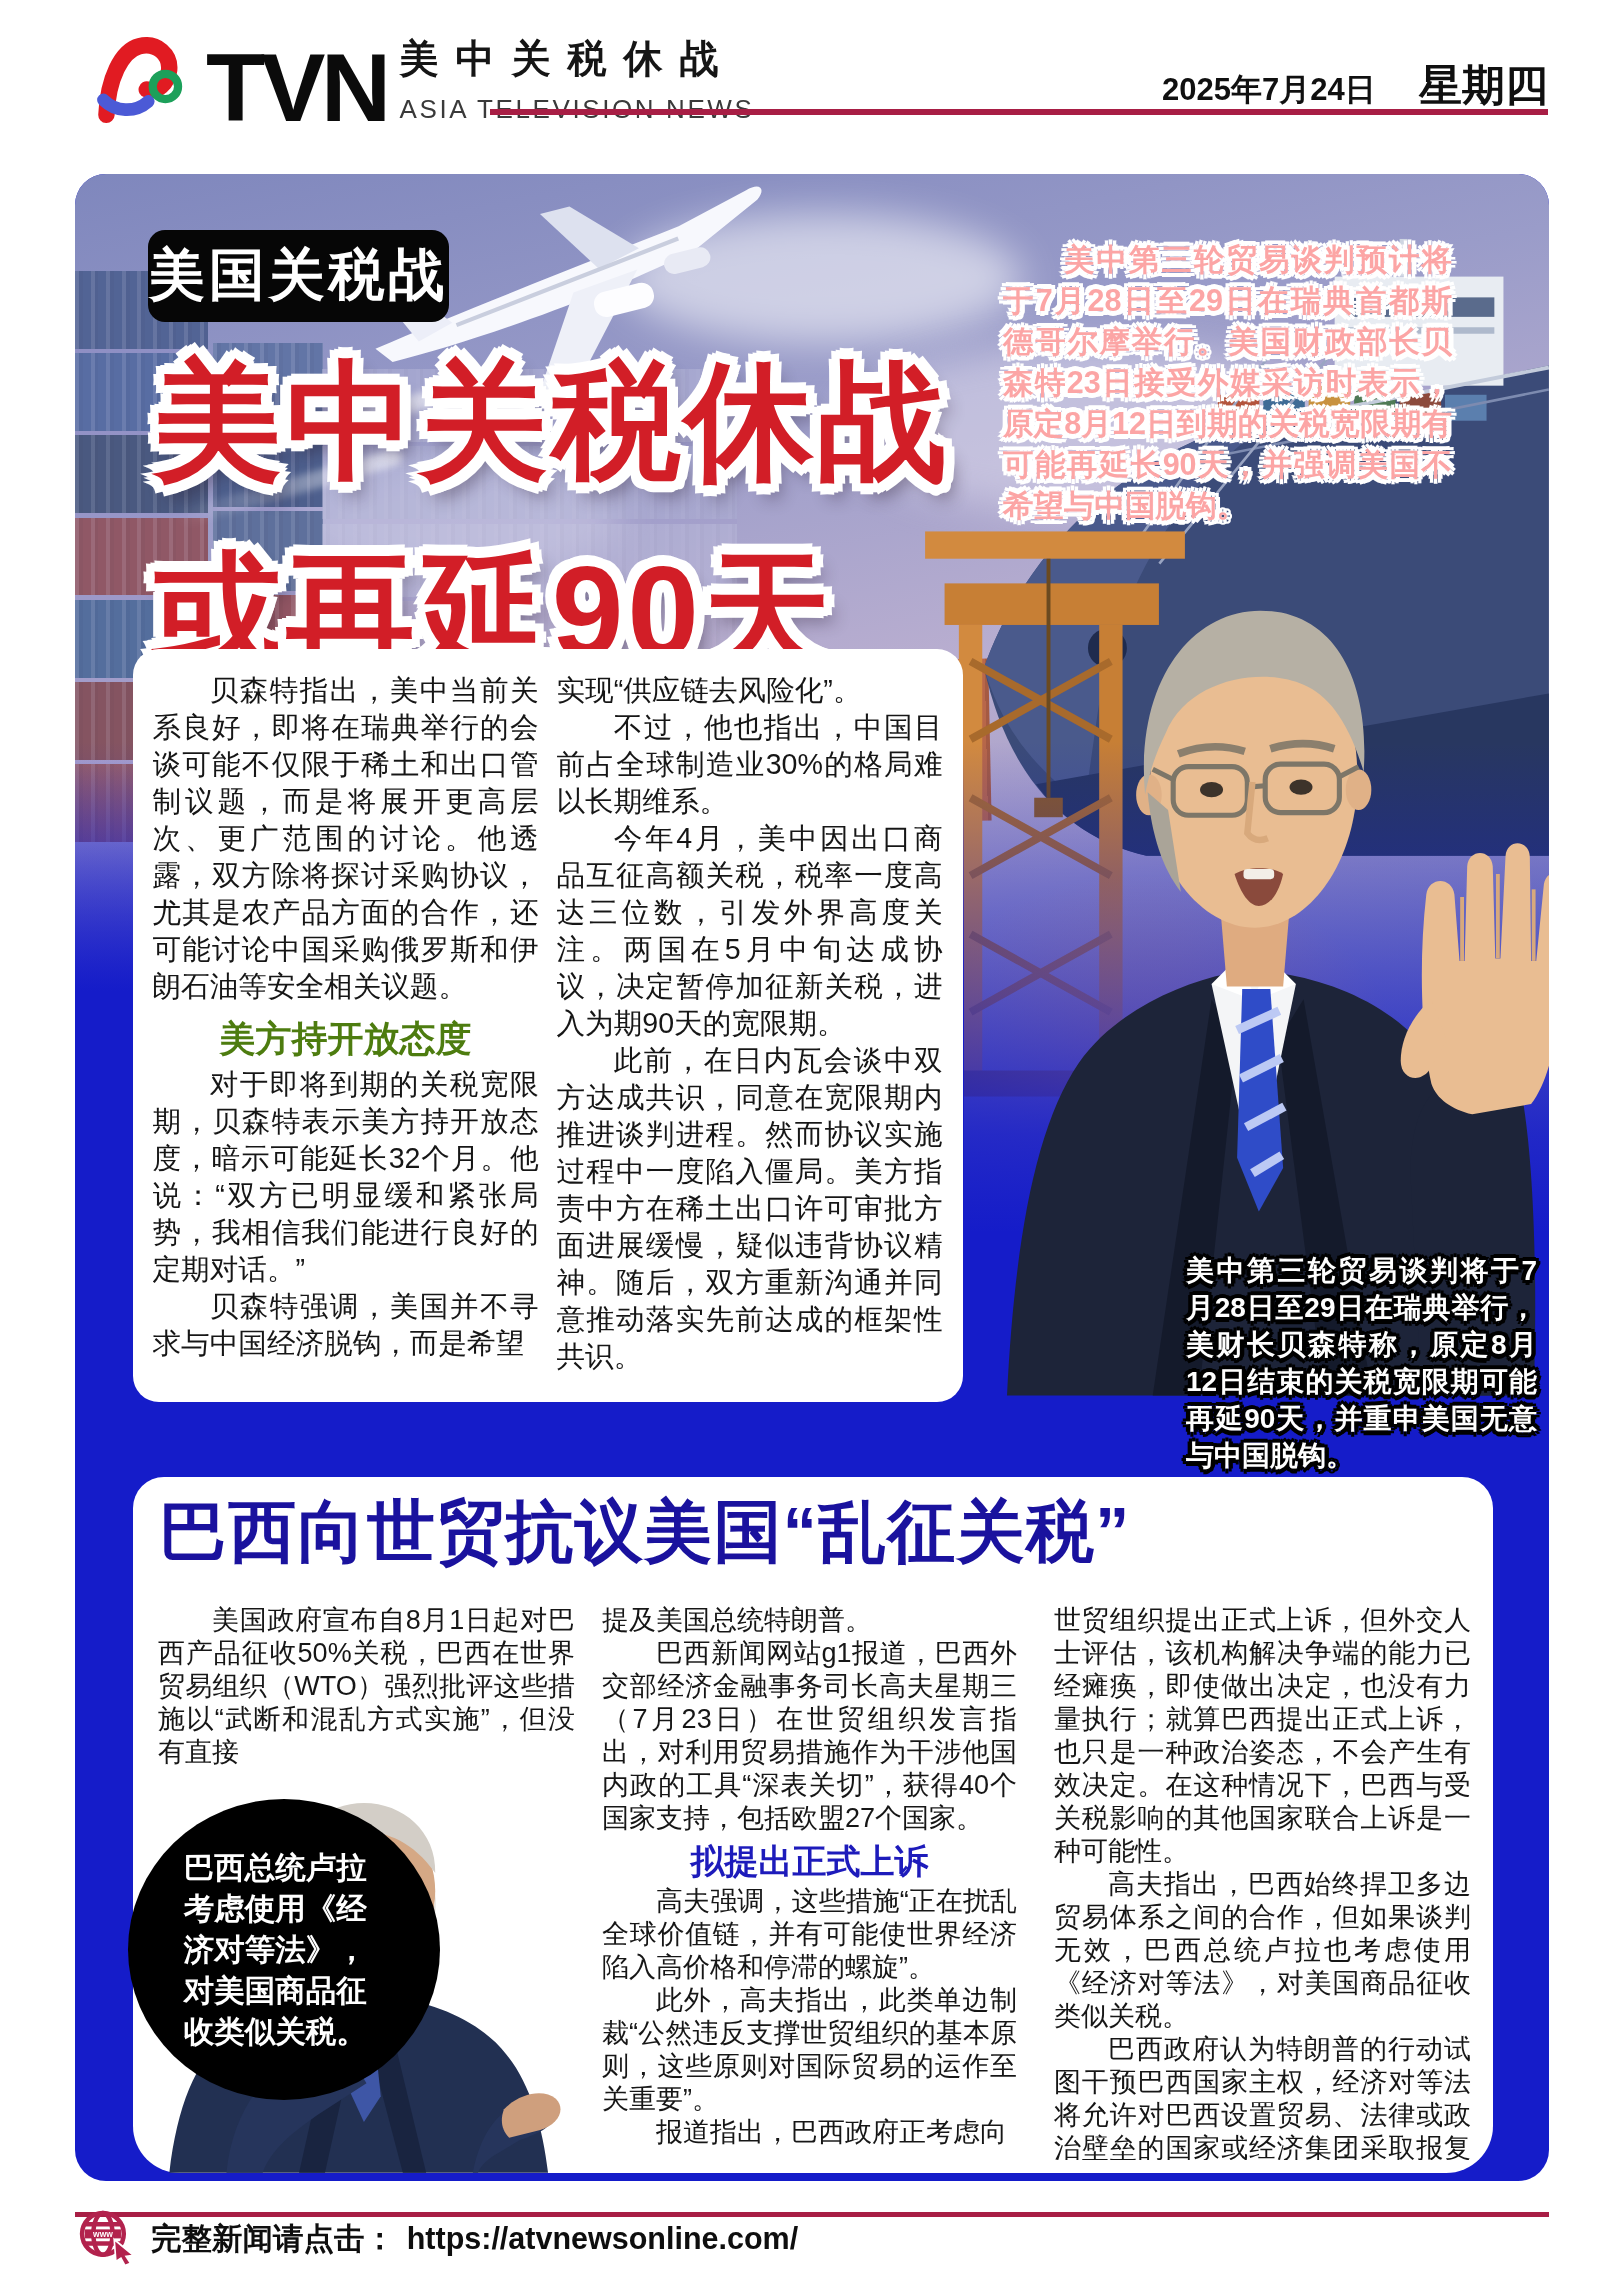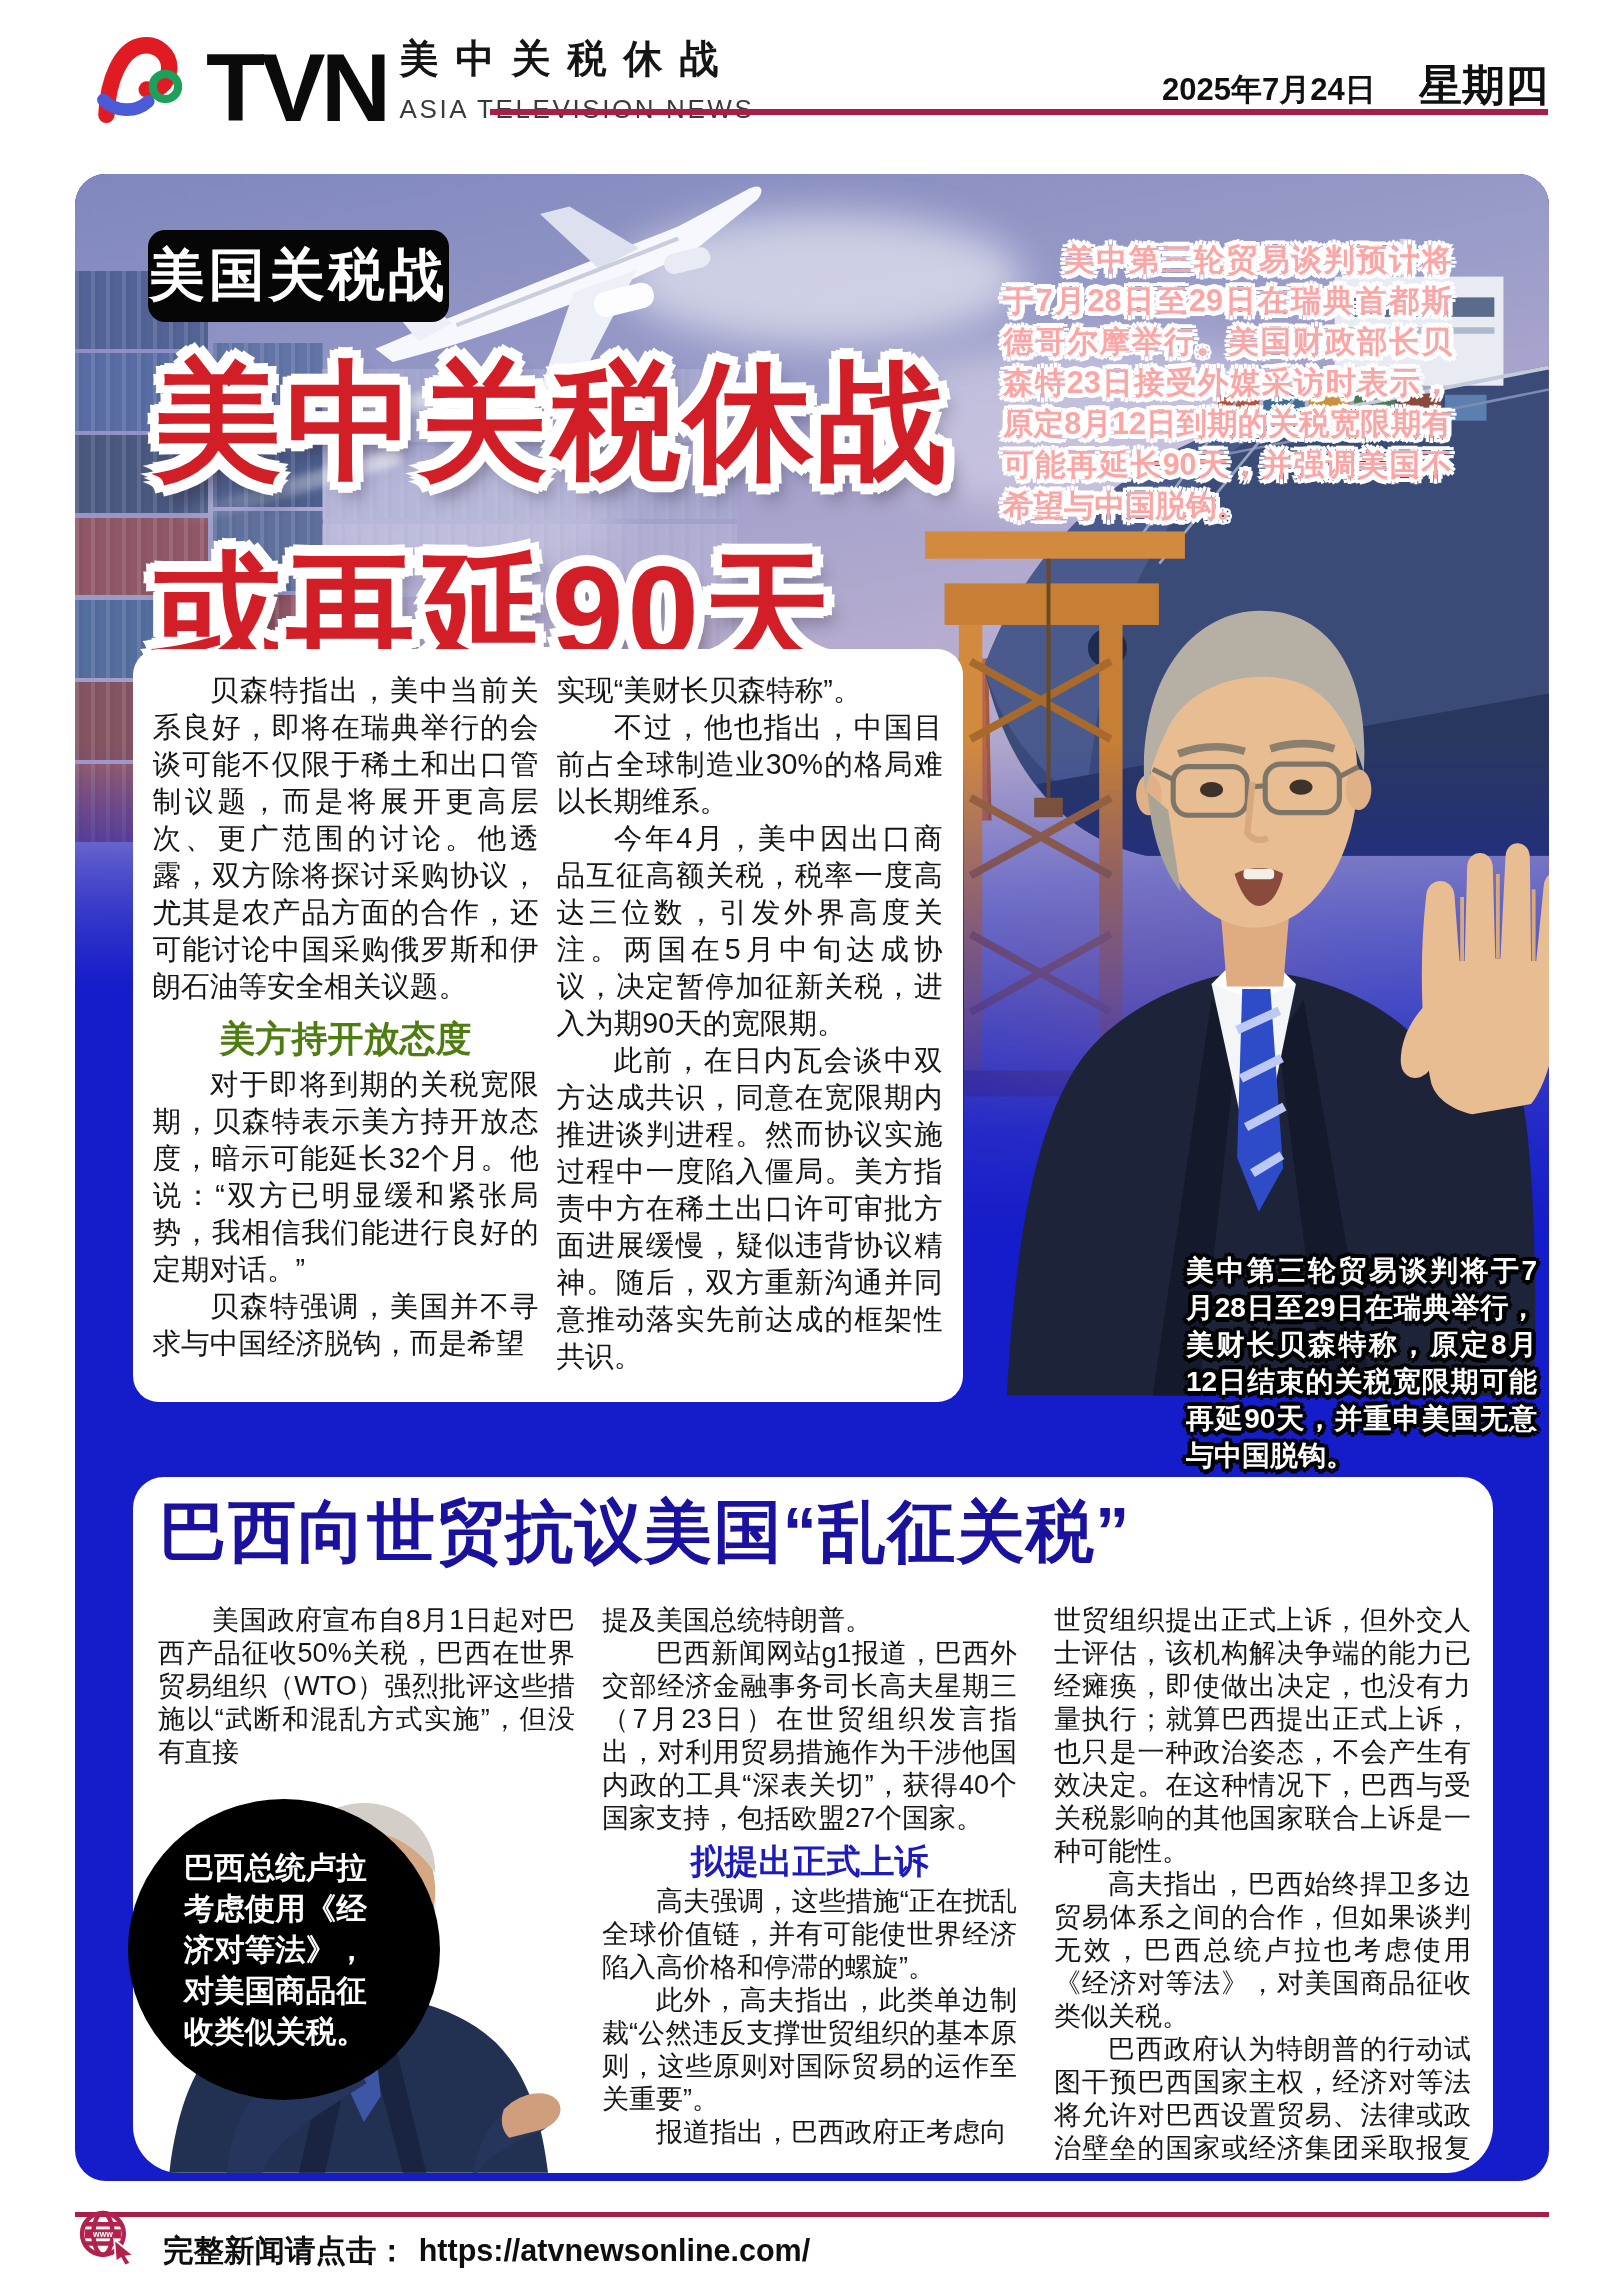--- a/index.html
+++ b/index.html
@@ -104,21 +104,21 @@
   .a2c3{left:921px;width:417px;}
   .subhead2{margin:10.4px 0 6.5px;text-align:center;font-size:34px;font-weight:800;color:#1d1bbb;}
   .lula-wrap{position:absolute;left:13px;top:305px;width:428px;height:391px;overflow:hidden;}
   .bubble{position:absolute;left:-5.2px;top:322px;width:312px;height:301px;background:#000;border-radius:50%;
           display:flex;align-items:center;}
   .bubble p{margin:0 0 0 56px;width:195px;color:#fff;font-size:30.5px;line-height:41px;font-weight:700;text-align:left;}
 
   
   .footer-rule{position:absolute;left:75px;top:2212px;width:1474px;height:5.2px;background:#a81e45;}
   .globe{position:absolute;left:77px;top:2205px;width:62px;height:60px;}
-  .footer-text{position:absolute;left:151px;top:2219px;margin:12px;font-size:30.5px;color:#0e0e0e;font-weight:600;}
+  .footer-text{position:absolute;left:151px;top:2219px;margin:0;font-size:30.5px;color:#0e0e0e;font-weight:600;}
   .footer-text .url{font-weight:600;color:#0e0e0e;margin-left:11.7px;}
 </style>
 </head>
 <body>
 
 <div class="page">
 
   <div class="brand">
     <svg width="97" height="90" viewBox="0 0 130 120">
       <path d="M14,104 C16,56 34,18 58,12 C82,6 100,24 98,44 C96,62 82,74 68,70" fill="none" stroke="#e11b22" stroke-width="22" stroke-linecap="round"></path>
@@ -288,21 +288,21 @@
               <p>贝森特指出，美中当前关系良好，即将在瑞典举行的会谈可能不仅限于稀土和出口管制议题，而是将展开更高层次、更广范围的讨论。他透露，双方除将探讨采购协议，尤其是农产品方面的合作，还可能讨论中国采购俄罗斯和伊朗石油等安全相关议题。</p>
             </div>
           <h3 class="subhead">美方持开放态度</h3>
           <div class="paras">
               <p>对于即将到期的关税宽限期，贝森特表示美方持开放态度，暗示可能延长32个月。他说：“双方已明显缓和紧张局势，我相信我们能进行良好的定期对话。”</p>
               <p>贝森特强调，美国并不寻求与中国经济脱钩，而是希望</p>
             </div>
         </div>
         <div class="col cont">
           <div class="paras">
-              <p>实现“美财长贝森特称”。</p>
+              <p>实现“供应链去风险化”。</p>
               <p>不过，他也指出，中国目前占全球制造业30%的格局难以长期维系。</p>
               <p>今年4月，美中因出口商品互征高额关税，税率一度高达三位数，引发外界高度关注。两国在5月中旬达成协议，决定暂停加征新关税，进入为期90天的宽限期。</p>
               <p>此前，在日内瓦会谈中双方达成共识，同意在宽限期内推进谈判进程。然而协议实施过程中一度陷入僵局。美方指责中方在稀土出口许可审批方面进展缓慢，疑似违背协议精神。随后，双方重新沟通并同意推动落实先前达成的框架性共识。</p>
             </div>
         </div>
       </div>
 
       <p class="caption">美中第三轮贸易谈判将于7月28日至29日在瑞典举行，美财长贝森特称，原定8月12日结束的关税宽限期可能再延90天，并重申美国无意与中国脱钩。</p>
 
       <div class="panel2">

